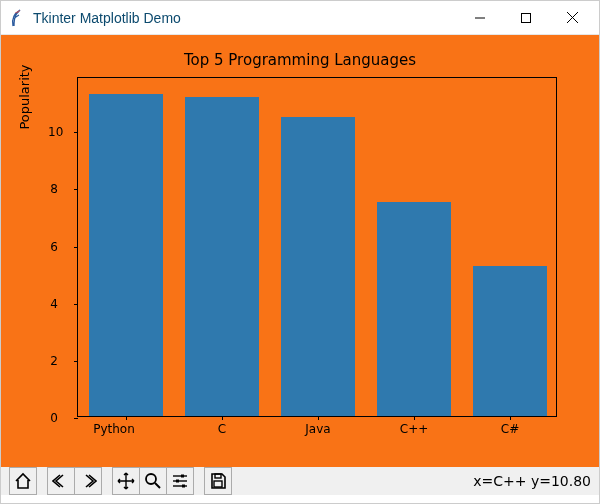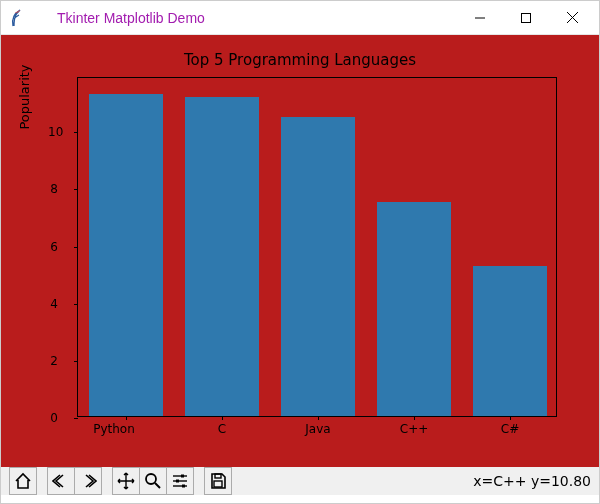--- a/index.html
+++ b/index.html
@@ -18,36 +18,35 @@
     display: flex;
     align-items: center;
     padding: 0 4px 0 8px;
     border-bottom: 1px solid #e6e6e6;
   }
   .titlebar .feather {
     width: 16px; height: 18px; margin-right: 8px;
     display: flex; align-items: center;
   }
   .titlebar .title {
-    font-size: 14px; color: #a21caf;
+    font-size: 14px; color: #0c4a6e;
     flex: 0 0 auto;
-    margin-left: 24px;
   }
   .titlebar .spacer { flex: 1; }
   .winbtn {
     width: 46px; height: 30px;
     display: flex; align-items: center; justify-content: center;
   }
   .winbtn svg { display: block; }
 
   
   .chart-area {
     height: 432px;
     position: relative;
-    background: #b91c1c;
+    background: #f97316;
   }
   .chart-title {
     position: absolute;
     width: 100%;
     text-align: center;
     top: 16px;
     font-size: 15px;
     color: #000;
     font-family: "DejaVu Sans", Arial, sans-serif;
   }

